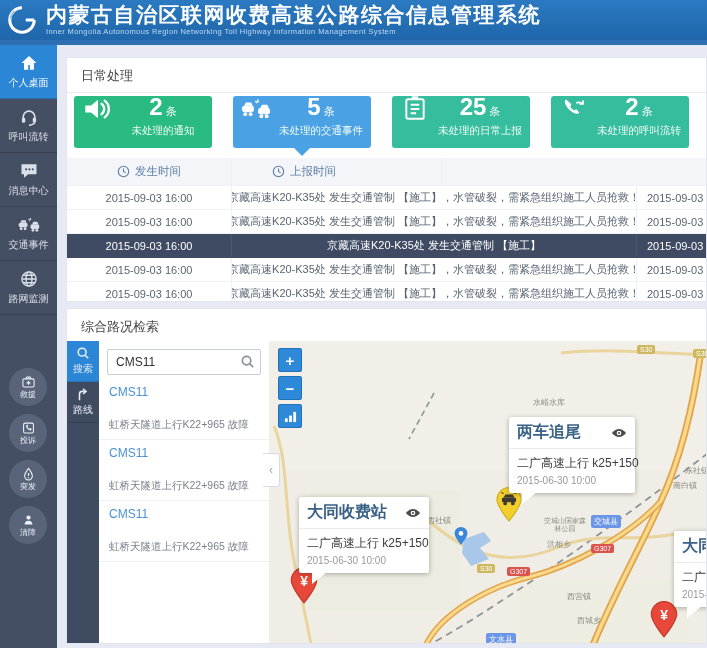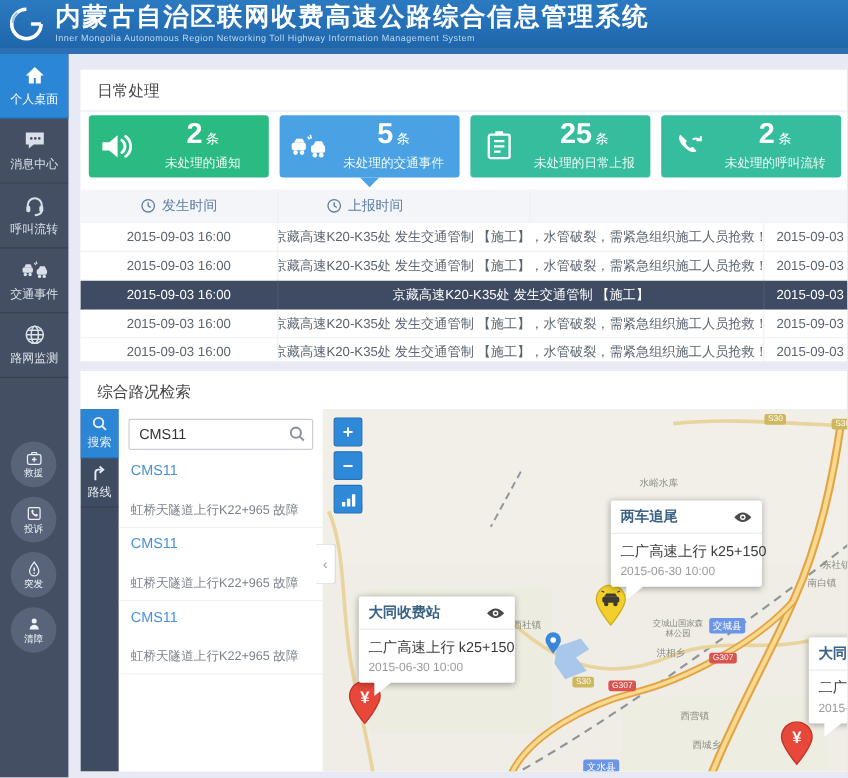--- a/index.html
+++ b/index.html
@@ -29,22 +29,22 @@
   .quick .qlabel{font-size:8px;margin-top:0;}
 
   
   .panel{position:absolute;background:#fff;border:1px solid #e1e5ee;box-sizing:border-box;overflow:hidden;}
   #panel-daily{left:66px;top:57px;width:641px;height:245px;}
   #panel-search{left:66px;top:308px;width:641px;height:336px;}
   .panel-title{font-size:13px;color:#454545;padding:9px 14px 7px;border-bottom:1px solid #e9edf2;}
 
   
   .cards{position:absolute;left:0;top:36px;width:641px;height:64px;}
-  .card{position:absolute;top:2px;width:150px;height:52px;border-radius:3px;color:#fff;
-    display:flex;align-items:center;cursor:pointer;}
+  .card{position:absolute;top:2px;width:138px;height:52px;border-radius:3px;color:#fff;
+    display:flex;align-items:flex-start;cursor:pointer;}
   .card .cicon{width:48px;display:flex;justify-content:center;}
   .card .cicon svg{width:30px;height:26px;}
   .card .cbody{flex:1;text-align:center;padding-right:8px;}
   .card .cnum{font-size:24px;font-weight:bold;line-height:22px;}
   .card .cunit{font-size:11px;font-weight:normal;margin-left:3px;}
   .card .clabel{font-size:10.5px;margin-top:2px;color:#f0fbf6;white-space:nowrap;}
   .card .pointer{position:absolute;left:50%;bottom:-8px;margin-left:-8px;width:0;height:0;
     border-left:8px solid transparent;border-right:8px solid transparent;border-top:8px solid #4aa2e4;}
 
   
@@ -91,21 +91,21 @@
   .mbtn svg{width:13px;height:13px;}
   .plabel{position:absolute;font-size:8px;color:#8c8c84;white-space:nowrap;z-index:2;}
   .plabel.park{white-space:normal;width:48px;font-size:7px;line-height:8px;text-align:center;}
   .badge{position:absolute;font-size:7px;color:#fff;padding:1px 3px;border-radius:2px;z-index:2;white-space:nowrap;}
   .badge.blue{background:#6b96e8;font-size:8px;}
   .badge.red{background:#d9534f;}
   .badge.olive{background:#cdb75f;}
   .marker{position:absolute;z-index:5;cursor:pointer;}
   .popup{position:absolute;background:#fff;border-radius:2px;box-shadow:0 1px 5px rgba(0,0,0,.3);z-index:7;}
   .popup .phead{display:flex;align-items:center;justify-content:space-between;padding:5px 8px;border-bottom:1px solid #ececec;}
-  .popup .ptitle{font-size:12px;font-weight:bold;color:#3a6186;white-space:nowrap;}
+  .popup .ptitle{font-size:16px;font-weight:bold;color:#3a6186;white-space:nowrap;}
   .popup .peye{width:16px;height:10px;cursor:pointer;flex:none;margin-left:8px;}
   .popup .pbody{padding:6px 8px 7px;}
   .popup .proad{font-size:12px;color:#3c3c3c;white-space:nowrap;}
   .popup .ptime{font-size:10px;color:#9a9a9a;margin-top:3px;white-space:nowrap;}
   .popup .tail{position:absolute;bottom:-11px;left:13px;width:0;height:0;
     border-top:12px solid #fff;border-right:15px solid transparent;}
 </style>
 </head>
 <body>
 
@@ -125,36 +125,36 @@
   <div class="hstrip"></div>
 
   <div class="sidebar">
     <div class="side-item active">
       <svg viewBox="0 0 24 24">
           <path d="M12 3.5 L3 12 h3 v8 h5 v-5.5 h2 V20 h5 v-8 h3 Z" fill="currentColor"></path>
         </svg>
       <span class="side-label">个人桌面</span>
     </div>
     <div class="side-item">
+      <svg viewBox="0 0 24 24" fill="none" stroke="currentColor" stroke-width="2">
+          <path d="M5 14 v-2 a7 7 0 0 1 14 0 v2"></path>
+          <rect x="3.5" y="12.5" width="4" height="6.5" rx="1.8" fill="currentColor" stroke="none"></rect>
+          <rect x="16.5" y="12.5" width="4" height="6.5" rx="1.8" fill="currentColor" stroke="none"></rect>
+          <path d="M19 19 q-2.5 3 -7 3"></path>
+        </svg>
+      <span class="side-label">呼叫流转</span>
+    </div>
+    <div class="side-item">
       <svg viewBox="0 0 24 24">
           <path d="M3 4 h18 v12 h-10 l-5 4 v-4 H3 z" fill="currentColor"></path>
           <circle cx="8.5" cy="10" r="1.3" fill="#454f63"></circle>
           <circle cx="12.5" cy="10" r="1.3" fill="#454f63"></circle>
           <circle cx="16.5" cy="10" r="1.3" fill="#454f63"></circle>
         </svg>
       <span class="side-label">消息中心</span>
-    </div>
-    <div class="side-item">
-      <svg viewBox="0 0 24 24" fill="none" stroke="currentColor" stroke-width="2">
-          <path d="M5 14 v-2 a7 7 0 0 1 14 0 v2"></path>
-          <rect x="3.5" y="12.5" width="4" height="6.5" rx="1.8" fill="currentColor" stroke="none"></rect>
-          <rect x="16.5" y="12.5" width="4" height="6.5" rx="1.8" fill="currentColor" stroke="none"></rect>
-          <path d="M19 19 q-2.5 3 -7 3"></path>
-        </svg>
-      <span class="side-label">呼叫流转</span>
     </div>
     <div class="side-item">
       <svg viewBox="0 0 28 20" fill="currentColor">
           <rect x="1" y="7" width="11" height="6" rx="2"></rect>
           <path d="M3 7 l1.5-3 h5 L11 7z"></path>
           <circle cx="4" cy="14.8" r="1.8"></circle>
           <circle cx="9" cy="14.8" r="1.8"></circle>
           <rect x="16" y="9" width="11" height="6" rx="2"></rect>
           <path d="M18 9 l1.5-3 h5 L26 9z"></path>
           <circle cx="19" cy="16.8" r="1.8"></circle>

